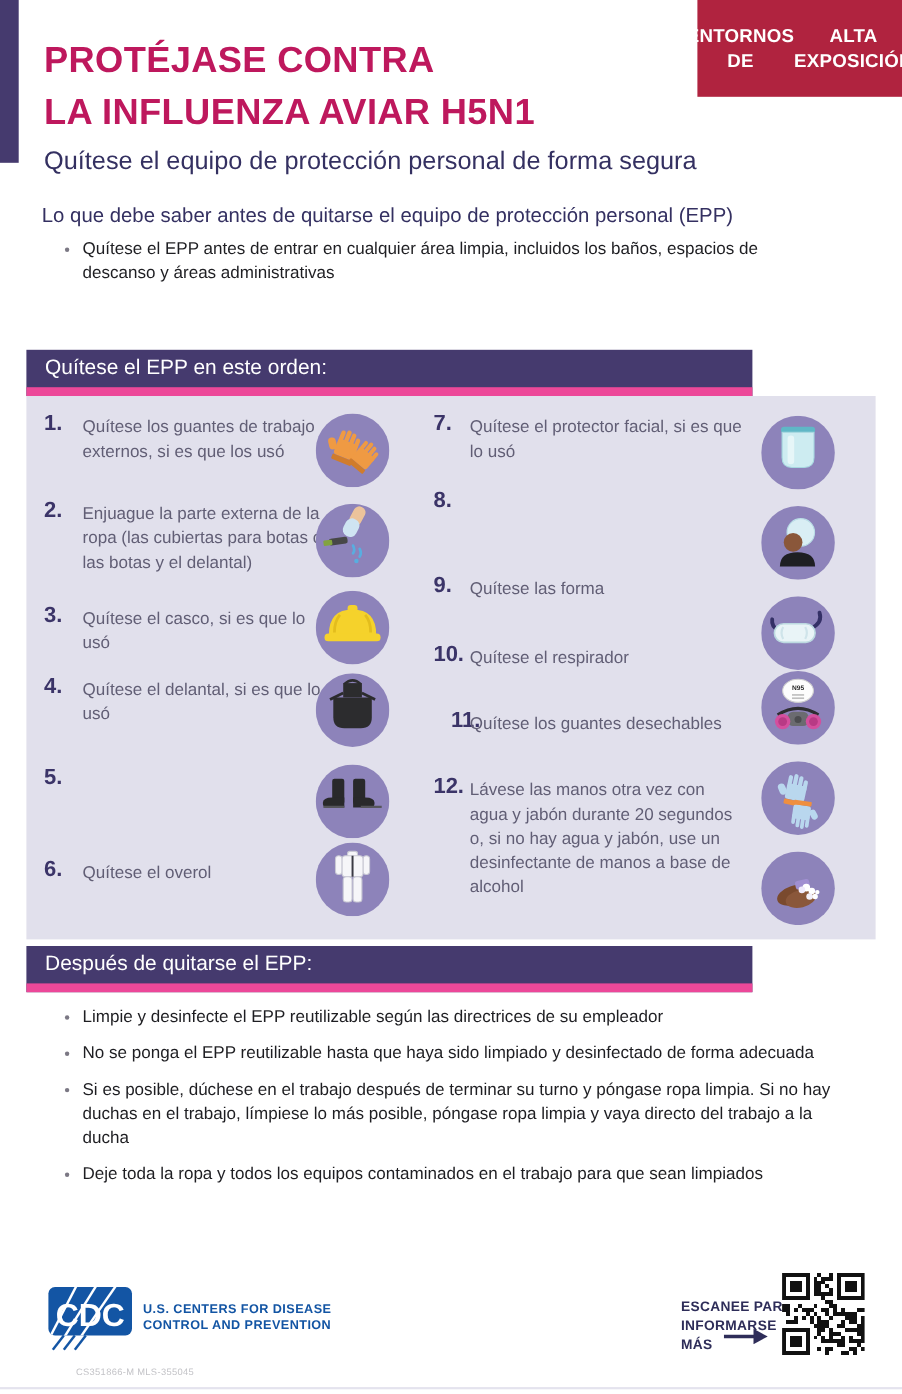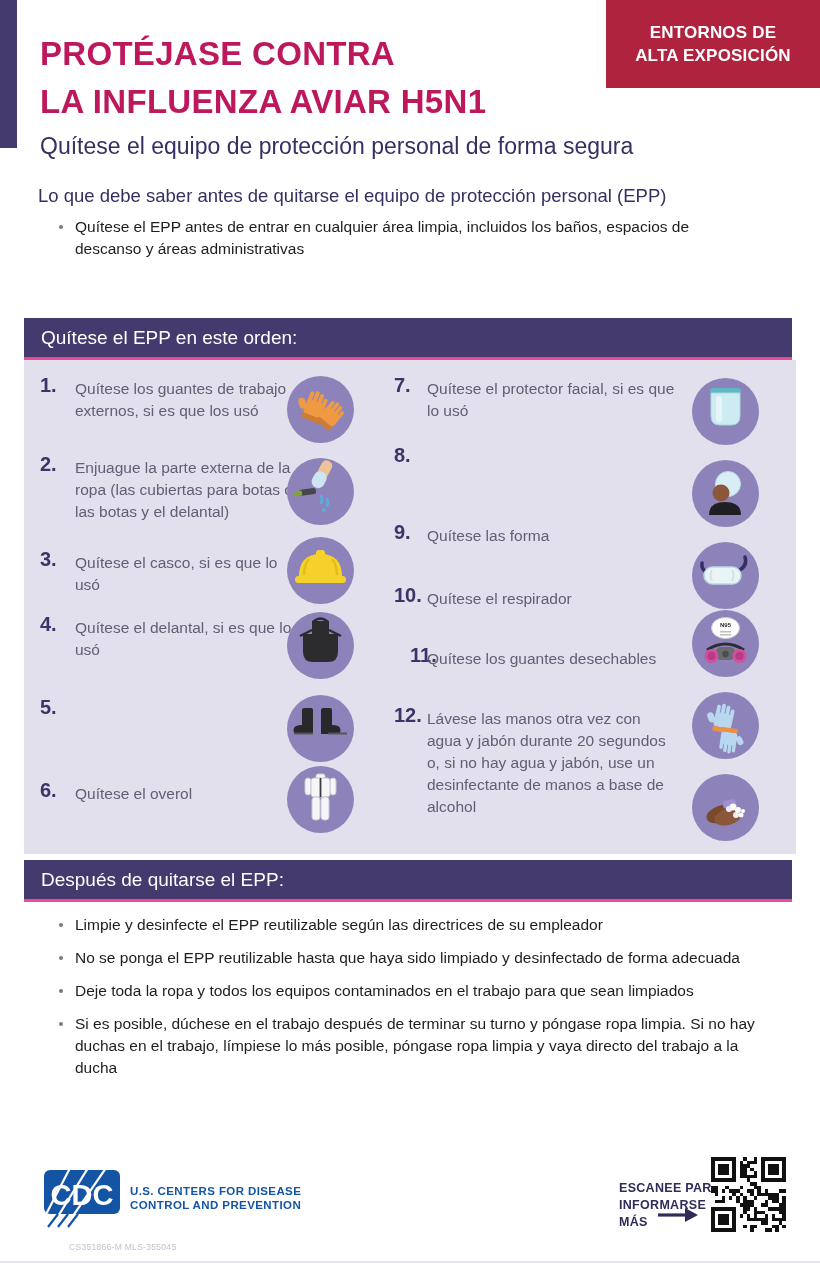--- a/index.html
+++ b/index.html
@@ -1,41 +1,41 @@
 <!DOCTYPE html>
 <html><head>
 <meta charset="utf-8">
 <style>
   html,body { margin:0; padding:0; background:#fff; }
   .page { position:relative; width:820px; height:1267px; background:#ffffff;
           font-family:"Liberation Sans", sans-serif; overflow:hidden; }
 
   .left-bar { position:absolute; left:0; top:0; width:17px; height:148px; background:#453a6e; }
 
-  .badge { position:absolute; right:0; top:0; width:214px; height:88px; background:#b0233f;
-           color:#fff; display:flex; flex-direction:column; justify-content:center; align-items:center;
+  .badge { position:absolute; right:0; top:0; width:186px; height:88px; background:#b0233f;
+           color:#fff; display:flex; flex-direction:row; justify-content:center; align-items:center;
            font-weight:800; font-size:17px; line-height:23px; letter-spacing:.2px; text-align:center; }
 
   .title { position:absolute; left:40px; top:30px; margin:0; font-size:33px; line-height:48px;
            font-weight:800; color:#be185d; letter-spacing:.3px; }
   .subtitle { position:absolute; left:40px; top:133px; font-size:23px; font-weight:400; color:#343061; }
 
   .intro-heading { position:absolute; left:38px; top:185px; font-size:18.5px; font-weight:500; color:#343061; }
 
   .blist { list-style:none; margin:0; padding:0; position:absolute; }
   .blist li { position:relative; padding-left:18px; font-size:15.5px; line-height:22px; color:#1e1e22; }
   .blist li::before { content:""; position:absolute; left:2px; top:9px; width:4px; height:4px;
                       border-radius:50%; background:#7b7884; }
   .intro-list { left:57px; top:216px; width:655px; }
   .intro-list li { margin-bottom:16px; }
   .after-list { left:57px; top:914px; width:702px; }
   .after-list li { margin-bottom:11px; }
 
-  .band { position:absolute; left:24px; width:768px; height:42px; background:#453a6e;
-          border-bottom:3px solid #ec4899; box-sizing:border-box; color:#fff; font-size:19px;
+  .band { position:absolute; left:24px; width:660px; height:42px; background:#453a6e;
+          border-bottom:8px solid #ec4899; box-sizing:border-box; color:#fff; font-size:19px;
           font-weight:500; display:flex; align-items:center; padding-left:17px; }
   .band1 { top:318px; }
   .band2 { top:860px; }
 
   .panel { position:absolute; left:24px; top:360px; width:772px; height:494px; background:#e1e0ec; }
 
   .step-num  { position:absolute; font-size:20px; font-weight:800; color:#3b3468; }
   .step-text { position:absolute; font-size:15.5px; line-height:22px; color:#615e75; }
   .lcol { width:222px; } .rcol { width:250px; }
   .picto { position:absolute; width:67px; height:67px; }
@@ -230,22 +230,22 @@
       <circle cx="44" cy="41" r="3" fill="#f2effa"></circle>
         <circle cx="49" cy="41" r="2.5" fill="#ffffff"></circle>
       <circle cx="37" cy="35" r="3" fill="#efeafc"></circle>
         <circle cx="51" cy="37" r="2" fill="#ffffff"></circle>
     </svg></span>
 
   <div class="band band2">Después de quitarse el EPP:</div>
   <ul class="blist after-list">
     <li>Limpie y desinfecte el EPP reutilizable según las directrices de su empleador</li>
     <li>No se ponga el EPP reutilizable hasta que haya sido limpiado y desinfectado de forma adecuada</li>
+    <li>Si es posible, dúchese en el trabajo después de terminar su turno y póngase ropa limpia. Si no hay duchas en el trabajo, límpiese lo más posible, póngase ropa limpia y vaya directo del trabajo a la ducha</li>
     <li>Deje toda la ropa y todos los equipos contaminados en el trabajo para que sean limpiados</li>
-    <li>Si es posible, dúchese en el trabajo después de terminar su turno y póngase ropa limpia. Si no hay duchas en el trabajo, límpiese lo más posible, póngase ropa limpia y vaya directo del trabajo a la ducha</li>
   </ul>
 
   <span class="cdc-logo">
     <svg width="92" height="60" viewBox="0 0 92 60">
       <defs>
           <clipPath id="cdcbox">
             <rect x="8" y="2" width="76" height="44" rx="6"></rect>
           </clipPath>
         </defs>
       <rect x="8" y="2" width="76" height="44" rx="6" fill="#1355a4"></rect>

